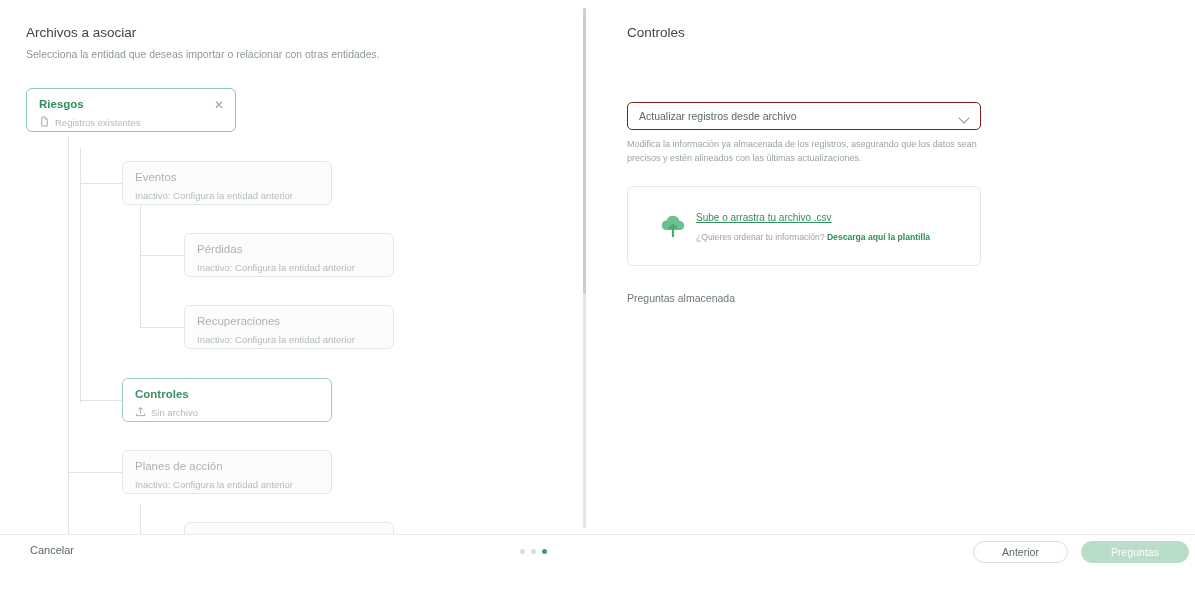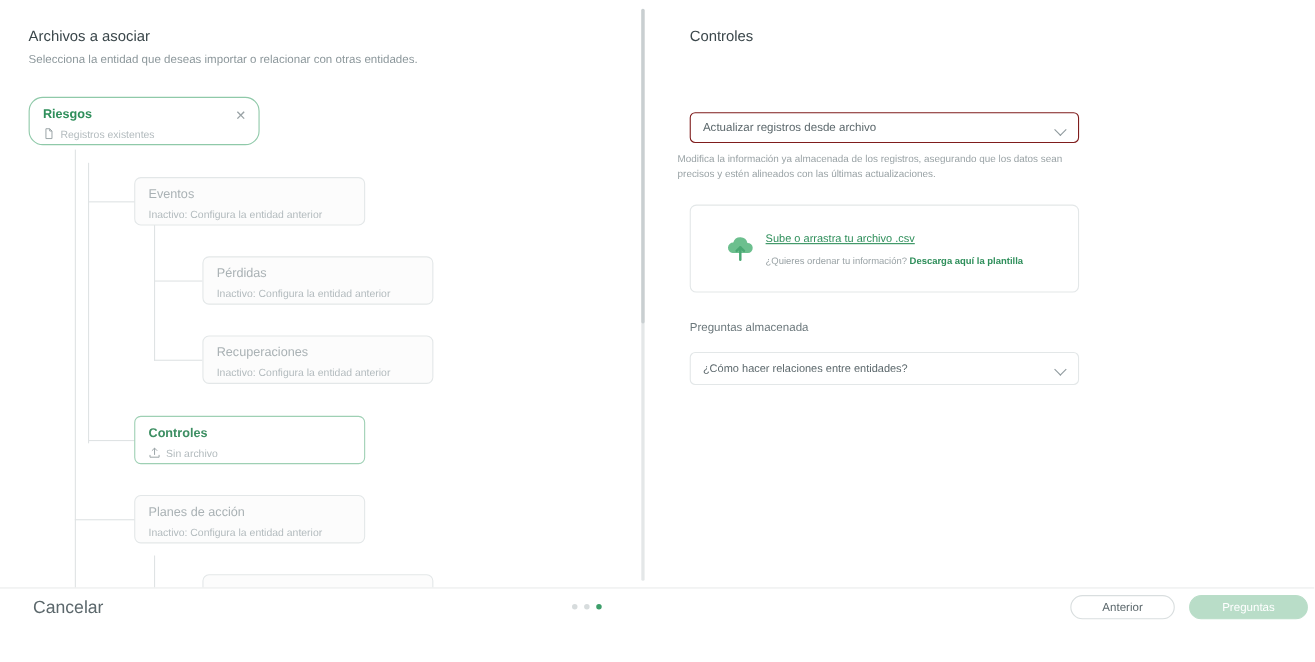--- a/index.html
+++ b/index.html
@@ -95,21 +95,21 @@
     position: absolute; left: 11px; top: 7px;
     font-size: 10.5px; color: #5c686c;
   }
   .chev {
     position: absolute; right: 12px; top: 11px;
     width: 8px; height: 8px;
     border-right: 1.4px solid #8d989c; border-bottom: 1.4px solid #8d989c;
     transform: rotate(45deg);
   }
   .helper {
-    position: absolute; left: 16px; top: 138px; width: 356px;
+    position: absolute; left: 27px; top: 138px; width: 356px;
     font-size: 9px; color: #9aa3a6; line-height: 1.55;
   }
 
   .dropzone {
     position: absolute; left: 27px; top: 186px;
     width: 354px; height: 80px;
     border: 1px solid #e3e7e8; border-radius: 6px;
     background: #fff;
   }
   .cloud {
@@ -133,21 +133,21 @@
   }
   .faq-text { position: absolute; left: 11px; top: 9px; font-size: 10px; color: #5c686c; }
 
   
   .footer-sep {
     position: absolute; left: 0; top: 534px; width: 1195px; height: 1px;
     background: #e9ecec;
   }
   .cancel {
     position: absolute; left: 30px; top: 544px;
-    font-size: 16px; color: #5c686c; cursor: pointer;
+    font-size: 11px; color: #5c686c; cursor: pointer;
   }
   .dots { position: absolute; left: 520px; top: 548px; width: 30px; height: 8px; }
   .dot { position: absolute; width: 5px; height: 5px; border-radius: 50%; background: #d7dcdd; top: 1px; }
   .dot.d1 { left: 0; }
   .dot.d2 { left: 11px; }
   .dot.d3 { left: 22px; background: #3d9e6a; }
   .btn {
     position: absolute; top: 541px; height: 22px;
     border-radius: 12px; font-size: 10.5px;
     display: flex; align-items: center; justify-content: center;
@@ -174,21 +174,21 @@
     <div class="line" style="left:68px; top:136px; width:1px; height:400px;"></div>
     <div class="line" style="left:80px; top:148px; width:1px; height:255px;"></div>
     <div class="line" style="left:80px; top:183px; width:44px; height:1px;"></div>
     <div class="line" style="left:140px; top:200px; width:1px; height:128px;"></div>
     <div class="line" style="left:140px; top:255px; width:44px; height:1px;"></div>
     <div class="line" style="left:140px; top:327px; width:44px; height:1px;"></div>
     <div class="line" style="left:80px; top:400px; width:44px; height:1px;"></div>
     <div class="line" style="left:68px; top:472px; width:56px; height:1px;"></div>
     <div class="line" style="left:140px; top:505px; width:1px; height:30px;"></div>
 
-    <div class="card active" style="left:26px; top:88px; width:210px; height:44px;border-radius:13px;">
+    <div class="card active" style="left:26px; top:88px; width:210px; height:44px;">
       <div class="card-title">Riesgos</div>
       <svg class="mini-icon" viewBox="0 0 16 16" fill="none" stroke="#9aa3a6" stroke-width="1.3">
         <path d="M4 1.5h5l3 3v10H4z"></path>
           <path d="M9 1.5v3h3"></path>
       </svg>
       <div class="card-sub with-icon">Registros existentes</div>
       <div class="card-close">✕</div>
     </div>
 
     <div class="card dim" style="left:122px; top:161px; width:210px; height:44px;">
@@ -244,24 +244,20 @@
         <path d="M8.5 19.5a5.2 5.2 0 0 1 .6-10.36A7.2 7.2 0 0 1 23 9.6a4.95 4.95 0 0 1 .4 9.9z" fill="#6cbf8e"></path>
         <path d="M16 26V14" stroke="#4aa873" stroke-width="2.4" stroke-linecap="round"></path>
         <path d="M12.4 17.4L16 13.8l3.6 3.6" stroke="#4aa873" stroke-width="2.4" stroke-linecap="round" stroke-linejoin="round"></path>
       </svg>
       <span class="dz-link">Sube o arrastra tu archivo .csv</span>
       <span class="dz-sub"><span>¿Quieres ordenar tu información? </span><b>Descarga aquí la plantilla</b></span>
     </div>
 
     <div class="faq-label">Preguntas almacenada</div>
 
-    <div class="faq" style="top:320px;">
-      <span class="faq-text">¿Cómo hacer relaciones entre entidades?</span>
-      <span class="chev" style="top:11px;"></span>
-    </div>
 
   </div>
 
   <div class="footer-sep"></div>
   <div class="cancel">Cancelar</div>
 
   <div class="dots">
     <span class="dot d1"></span>
     <span class="dot d2"></span>
     <span class="dot d3"></span>

